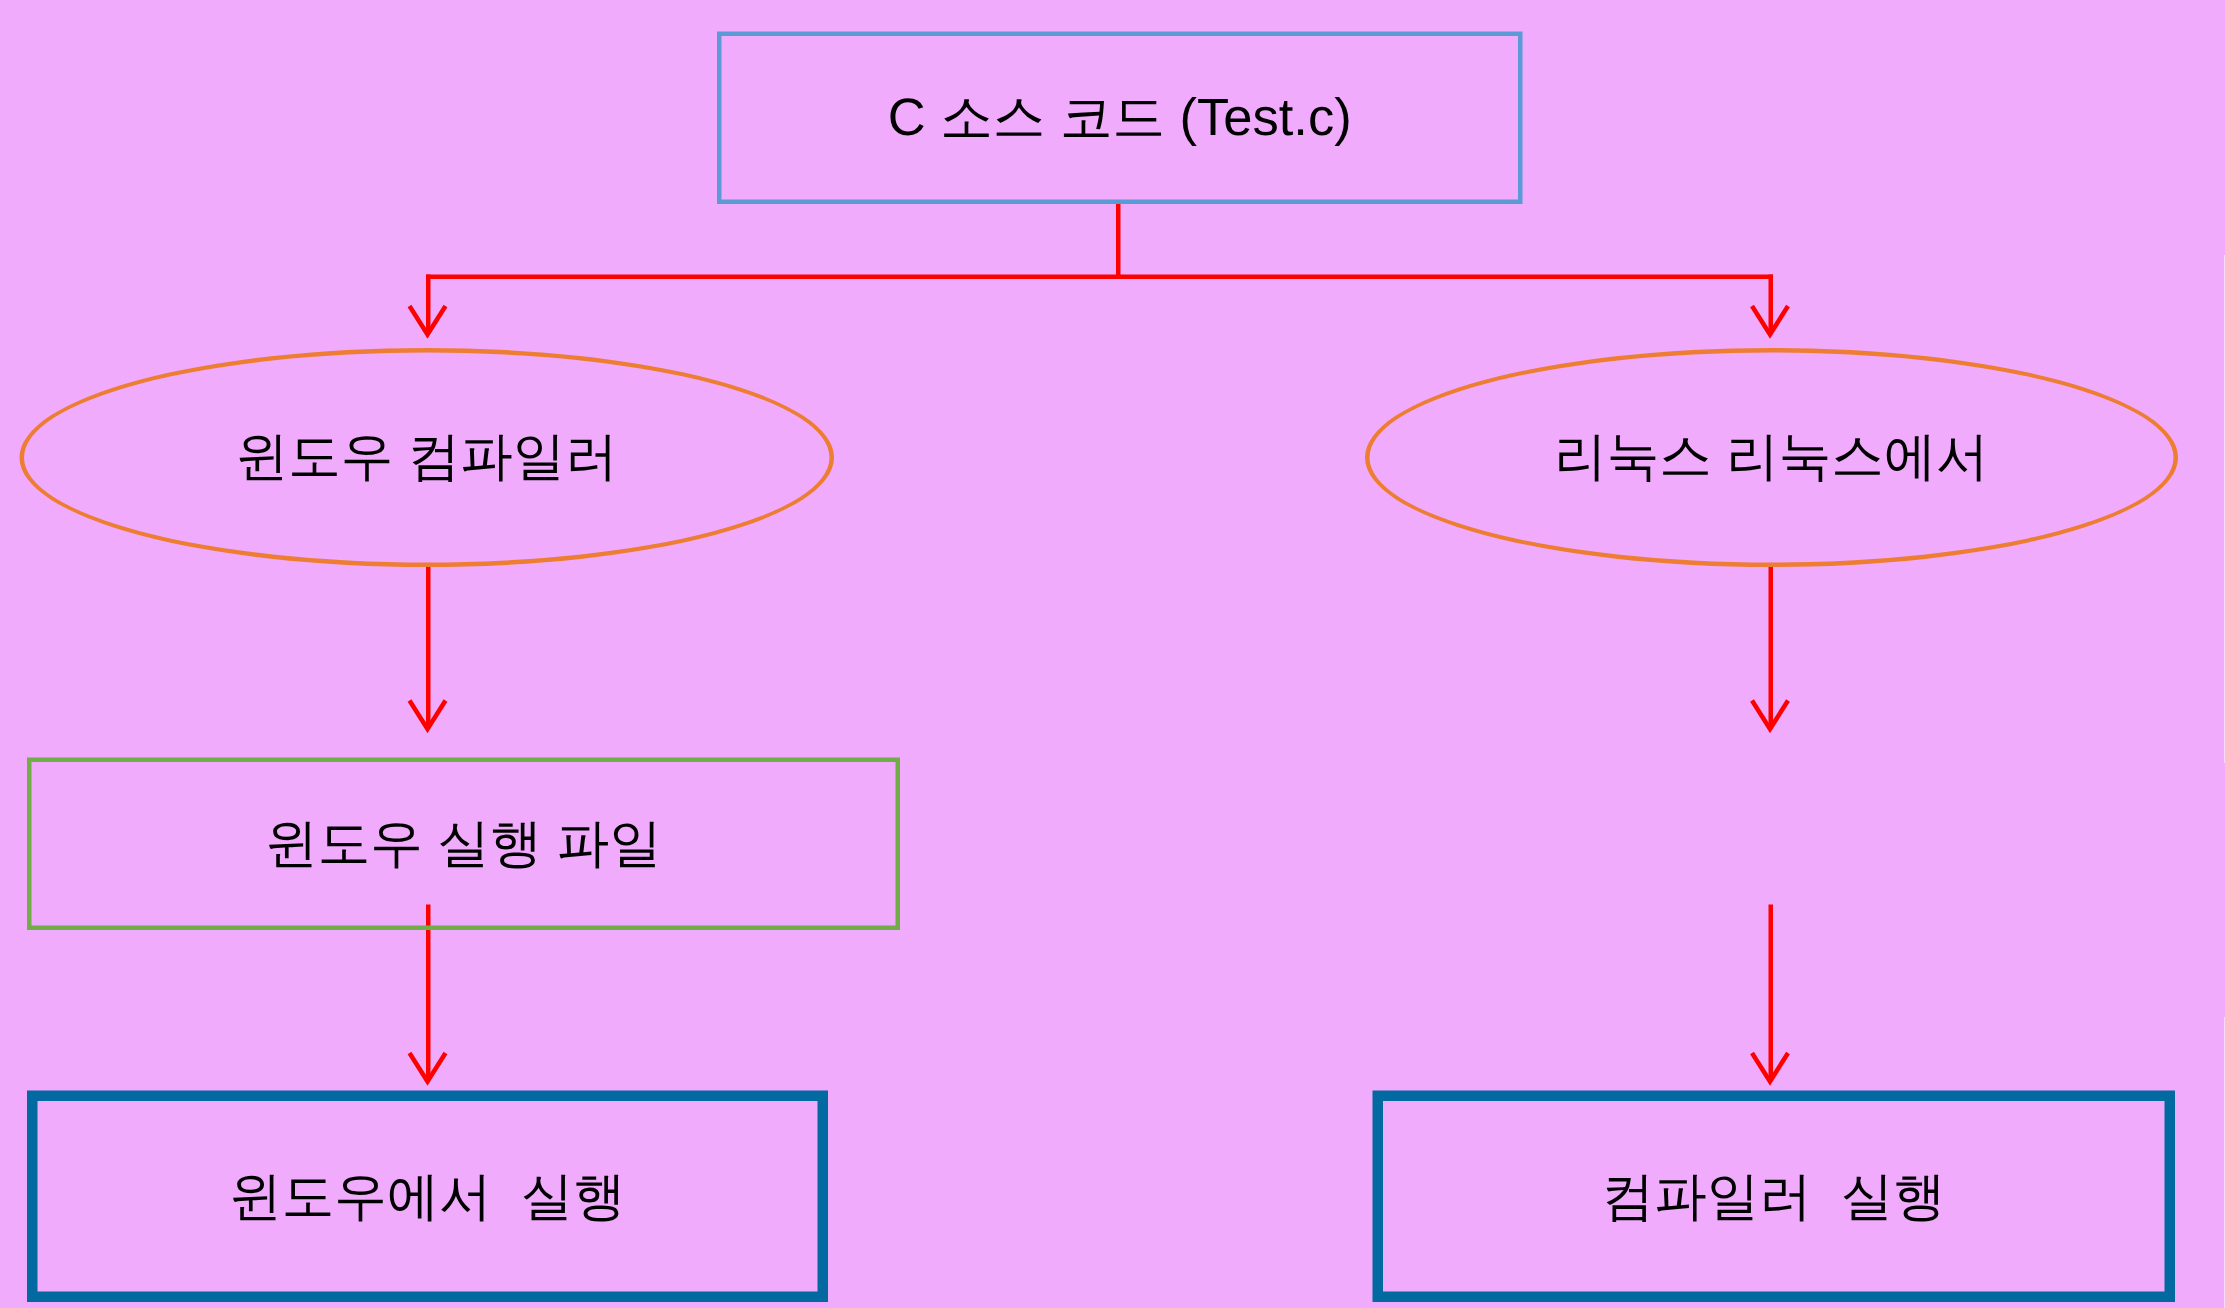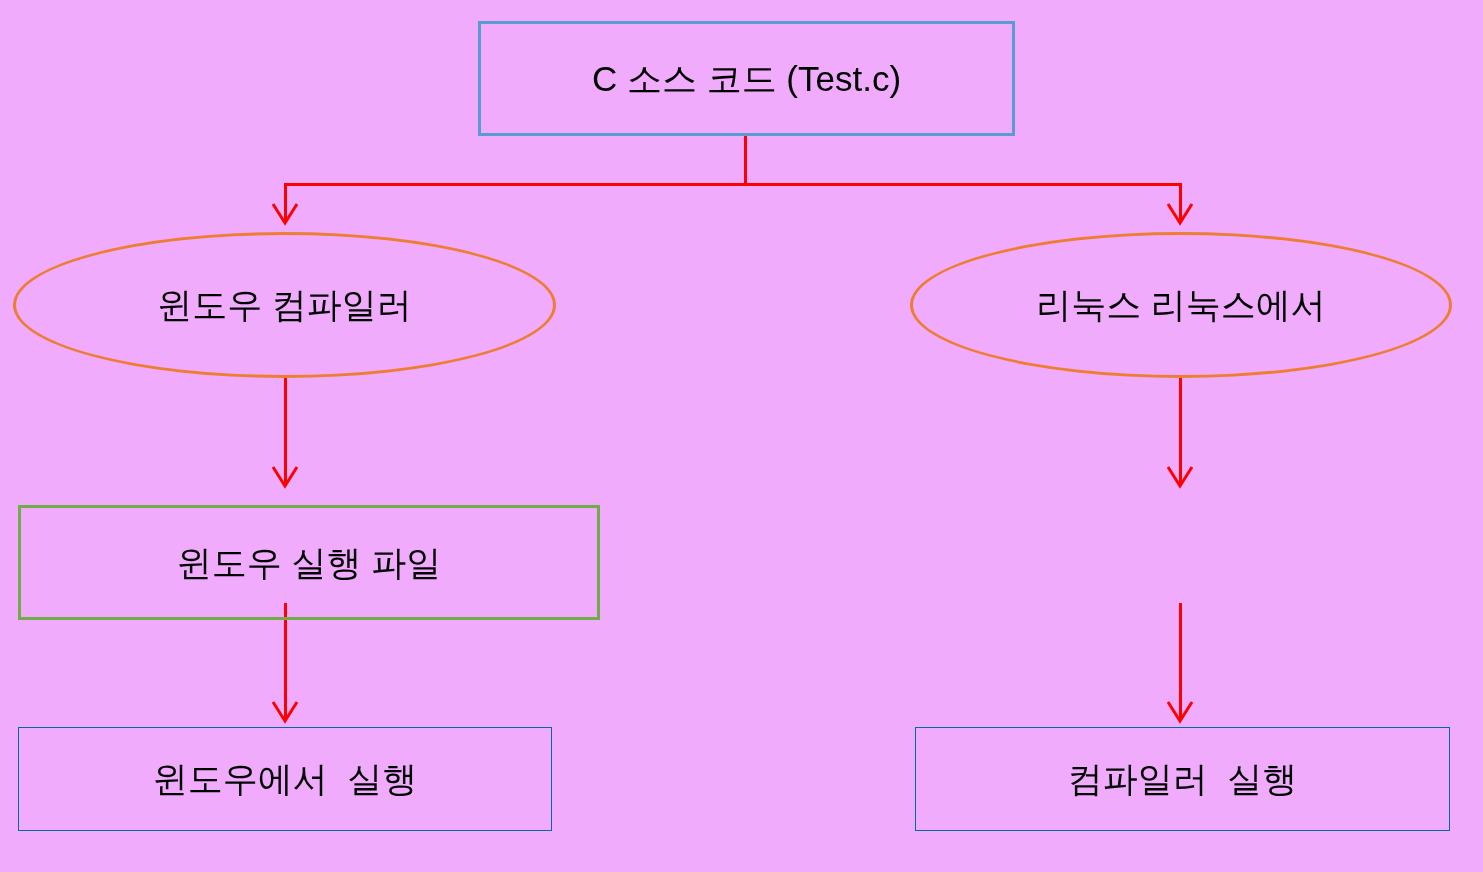--- a/index.html
+++ b/index.html
@@ -60,22 +60,22 @@
   .box-exe {
     border: 3px solid #70AD47;
     height: 115px;
     font-size: 35px;
   }
   .box-exe-win   { left: 18px;  top: 484px; width: 582px; margin-top: 21px; }
   .box-exe-linux { left: 915px; top: 488px; width: 535px; }
 
   
   .box-run {
-    border: 1px solid #0369a1;
-    height: 104px;
+    border: 7px solid #0369a1;
+    height: 141px;
     font-size: 35px;
   }
   .box-run-win   { left: 18px;  top: 727px; width: 534px; }
   .box-run-linux { left: 915px; top: 727px; width: 535px; }
 
   
   .conn {
     position: absolute;
     background: #FF0000;
     z-index: 1;

